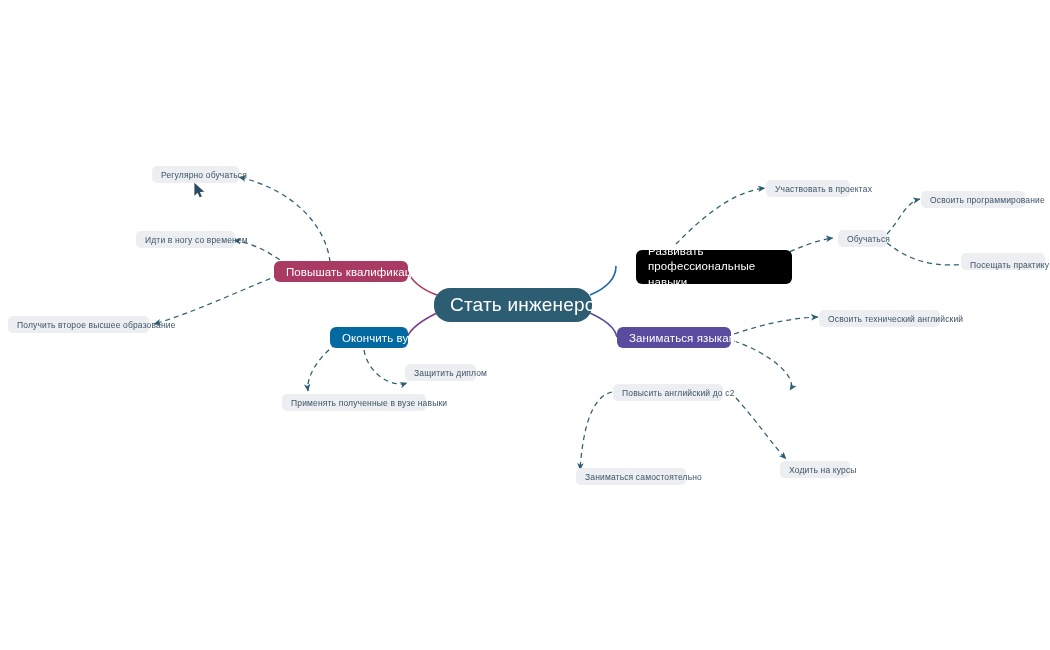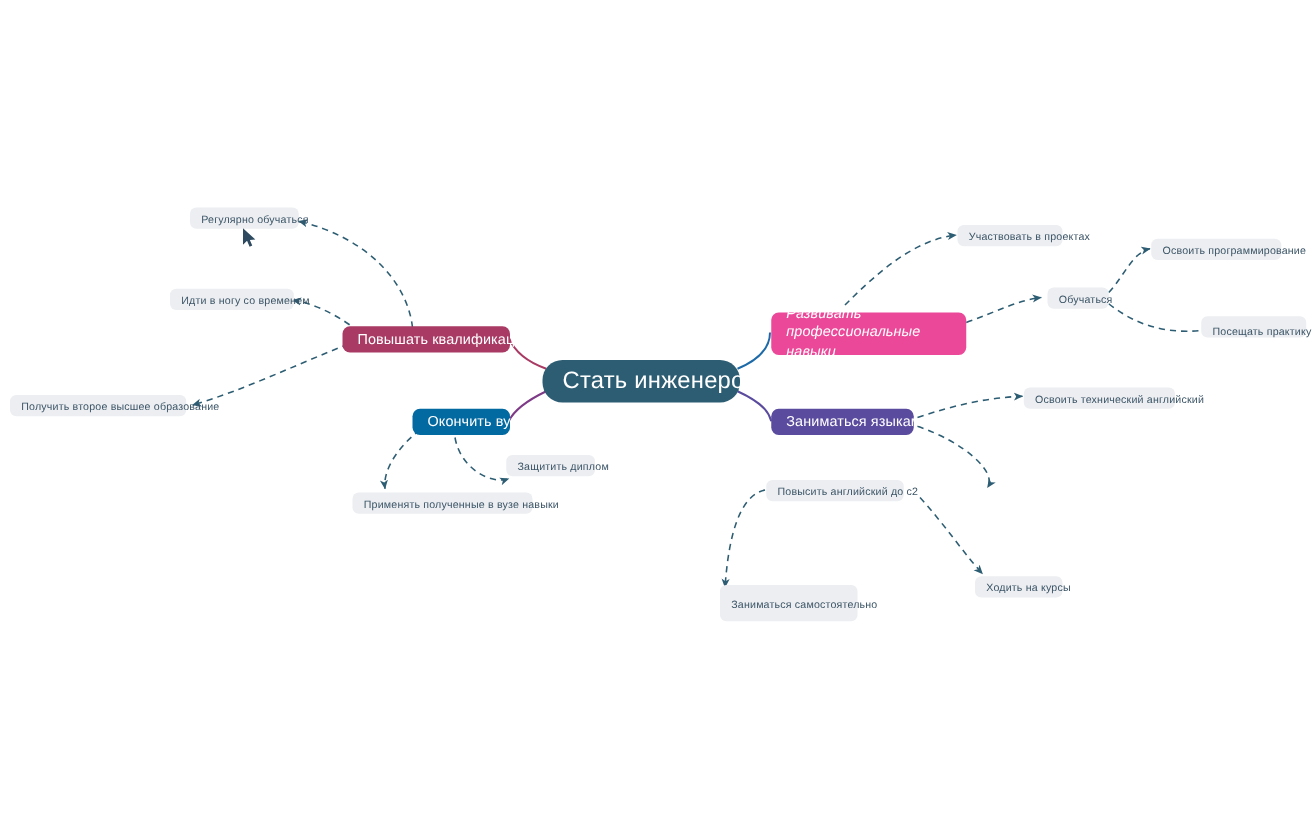--- a/index.html
+++ b/index.html
@@ -115,21 +115,21 @@
   </div>
 
   <div class="node branch" style="left:274px; top:261px; width:134px; height:21px; background:#a93a63;">
     <span>Повышать квалификацию</span>
   </div>
 
   <div class="node branch" style="left:330px; top:327px; width:78px; height:21px; background:#0369a1;">
     <span>Окончить вуз</span>
   </div>
 
-  <div class="node branch two-line" style="left:617px; top:250px; width:156px; height:34px; background:#ec4899;font-style:italic;">
+  <div class="node branch two-line" style="left:636px; top:250px; width:156px; height:34px; background:#000000;">
     <span>Развивать профессиональные навыки</span>
   </div>
 
   <div class="node branch" style="left:617px; top:327px; width:114px; height:21px; background:#5b4b9e;">
     <span>Заниматься языками</span>
   </div>
 
   <div class="node leaf" style="left:152px; top:166px; width:87px; height:17px;">
     <span>Регулярно обучаться</span>
   </div>
@@ -167,21 +167,21 @@
   </div>
 
   <div class="node leaf" style="left:819px; top:310px; width:121px; height:17px;">
     <span>Освоить технический английский</span>
   </div>
 
   <div class="node leaf" style="left:613px; top:384px; width:110px; height:17px;">
     <span>Повысить английский до c2</span>
   </div>
 
-  <div class="node leaf" style="left:576px; top:468px; width:110px; height:29px;">
+  <div class="node leaf" style="left:576px; top:468px; width:110px; height:17px;">
     <span>Заниматься самостоятельно</span>
   </div>
 
   <div class="node leaf" style="left:780px; top:461px; width:70px; height:17px;">
     <span>Ходить на курсы</span>
   </div>
 
   <svg class="cursor" style="left:193px; top:182px;" viewBox="0 0 12 16" xmlns="http://www.w3.org/2000/svg">
     <path d="M1,0.6 L1,12.2 L3.9,9.5 L5.7,13.6 L7.6,12.8 L5.9,8.8 L9.8,8.6 Z" fill="#2d4a60"></path>
   </svg>

